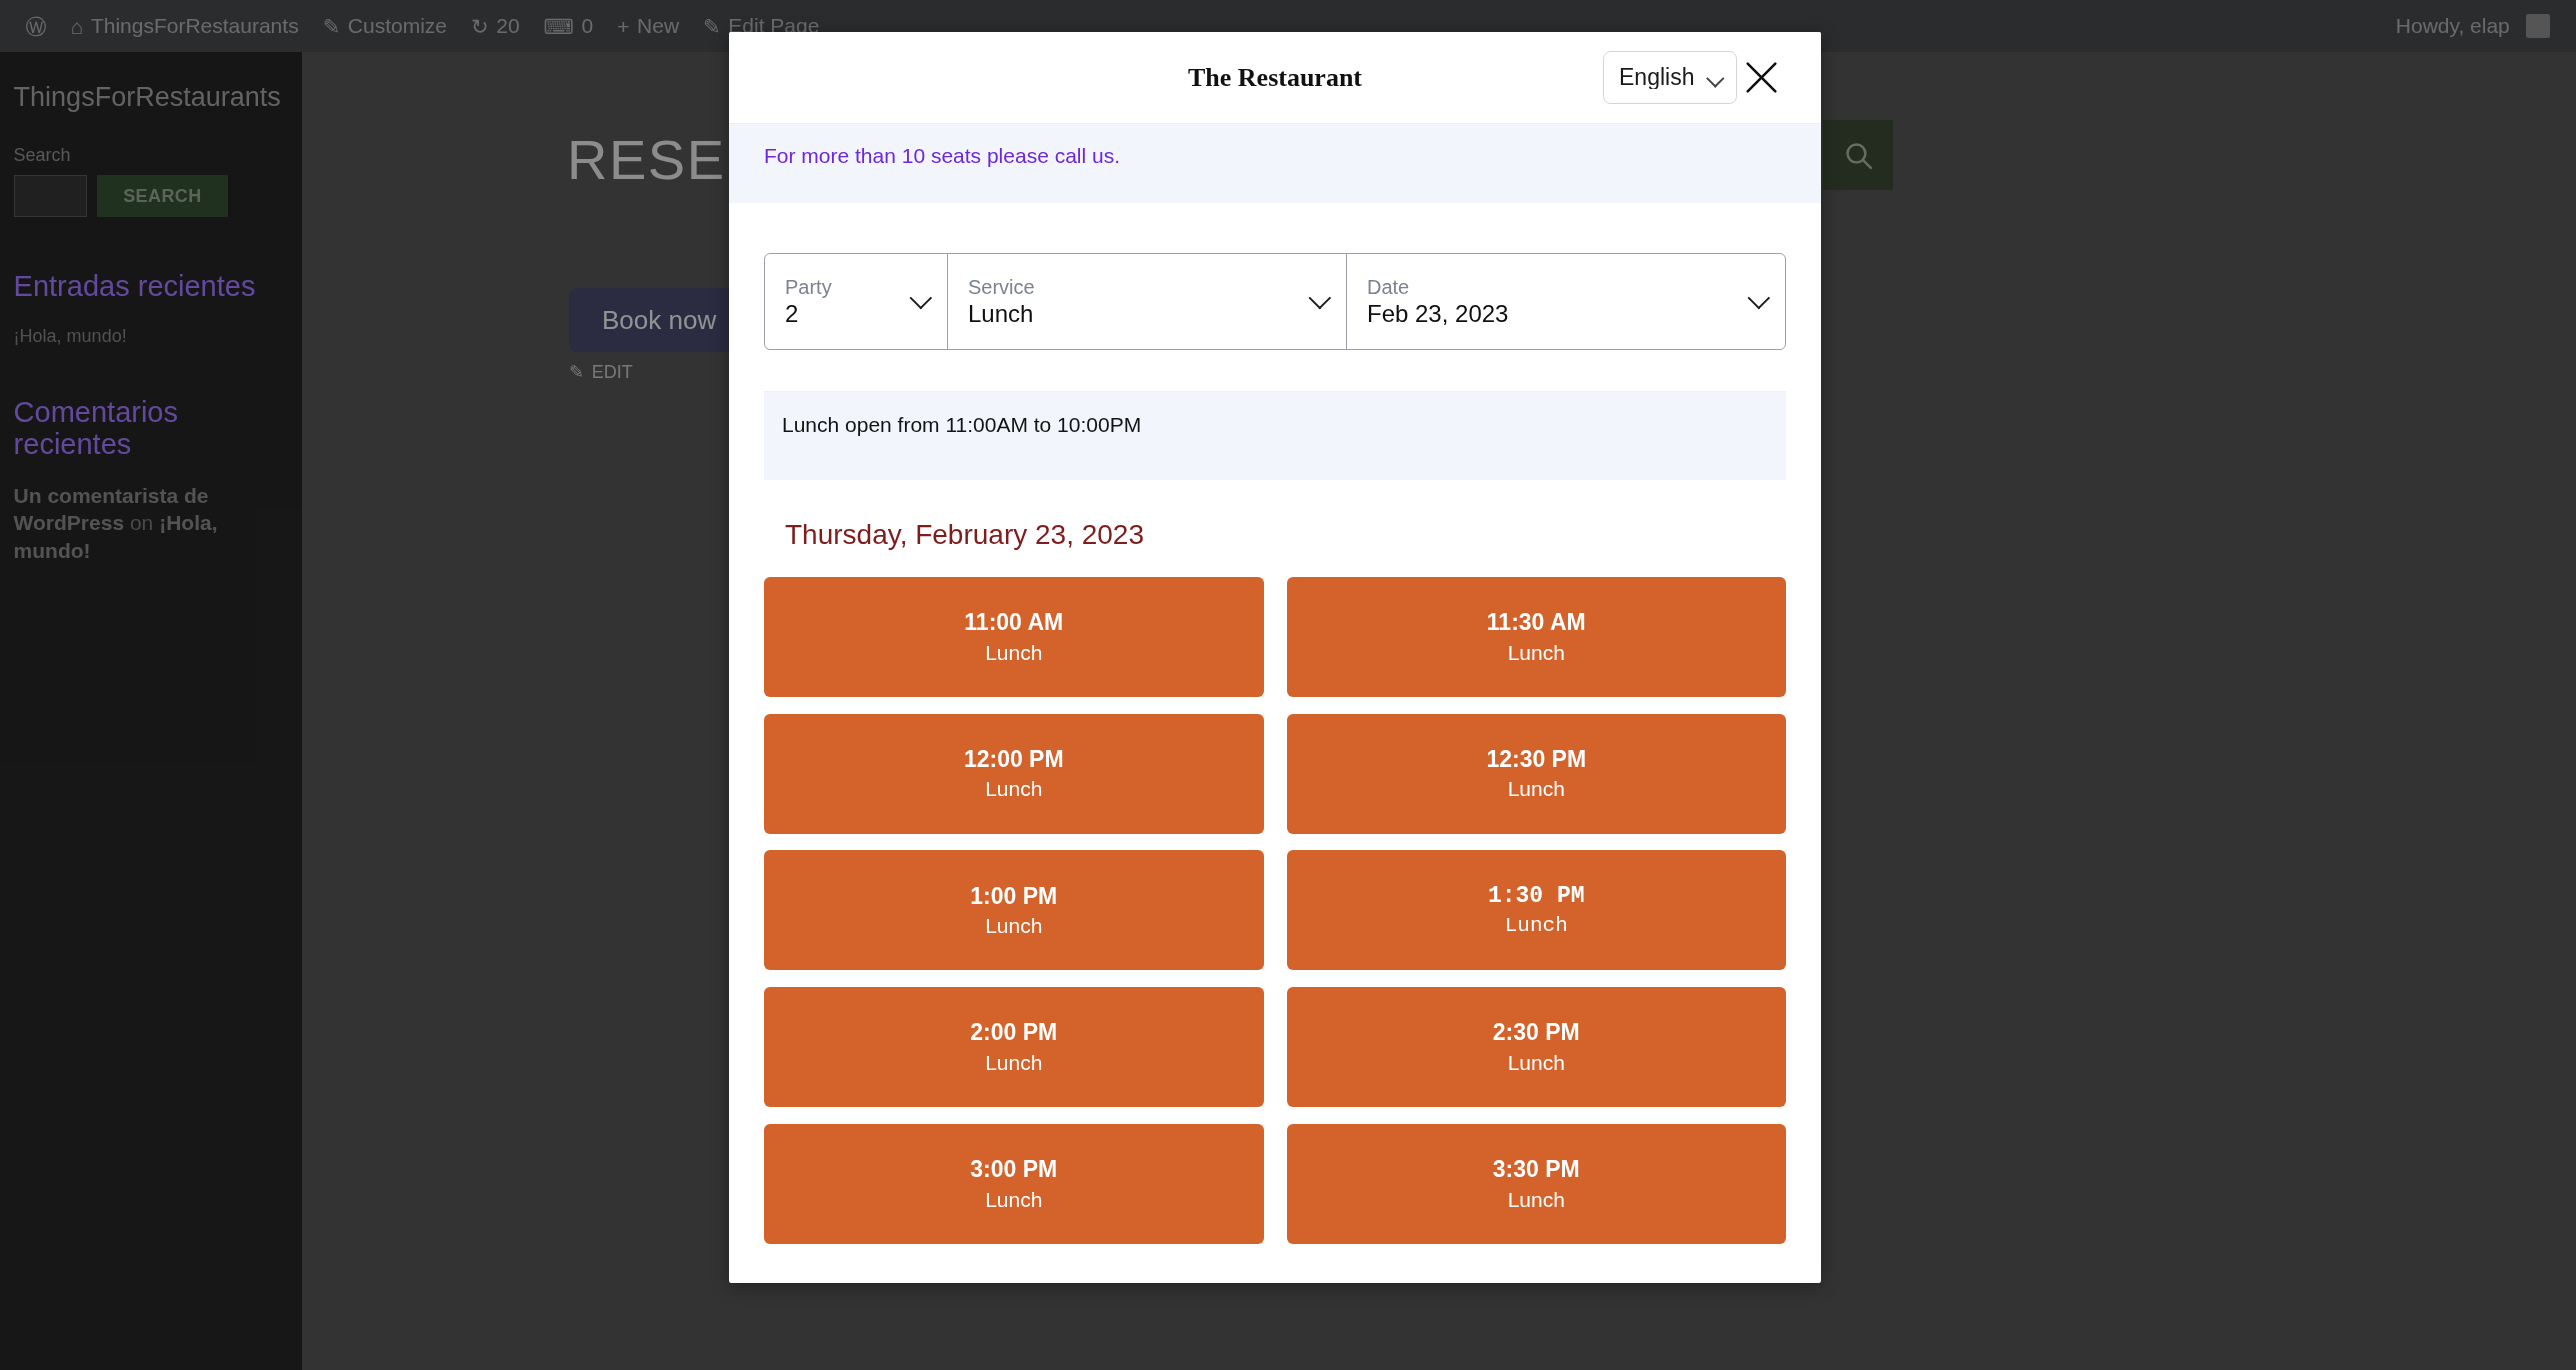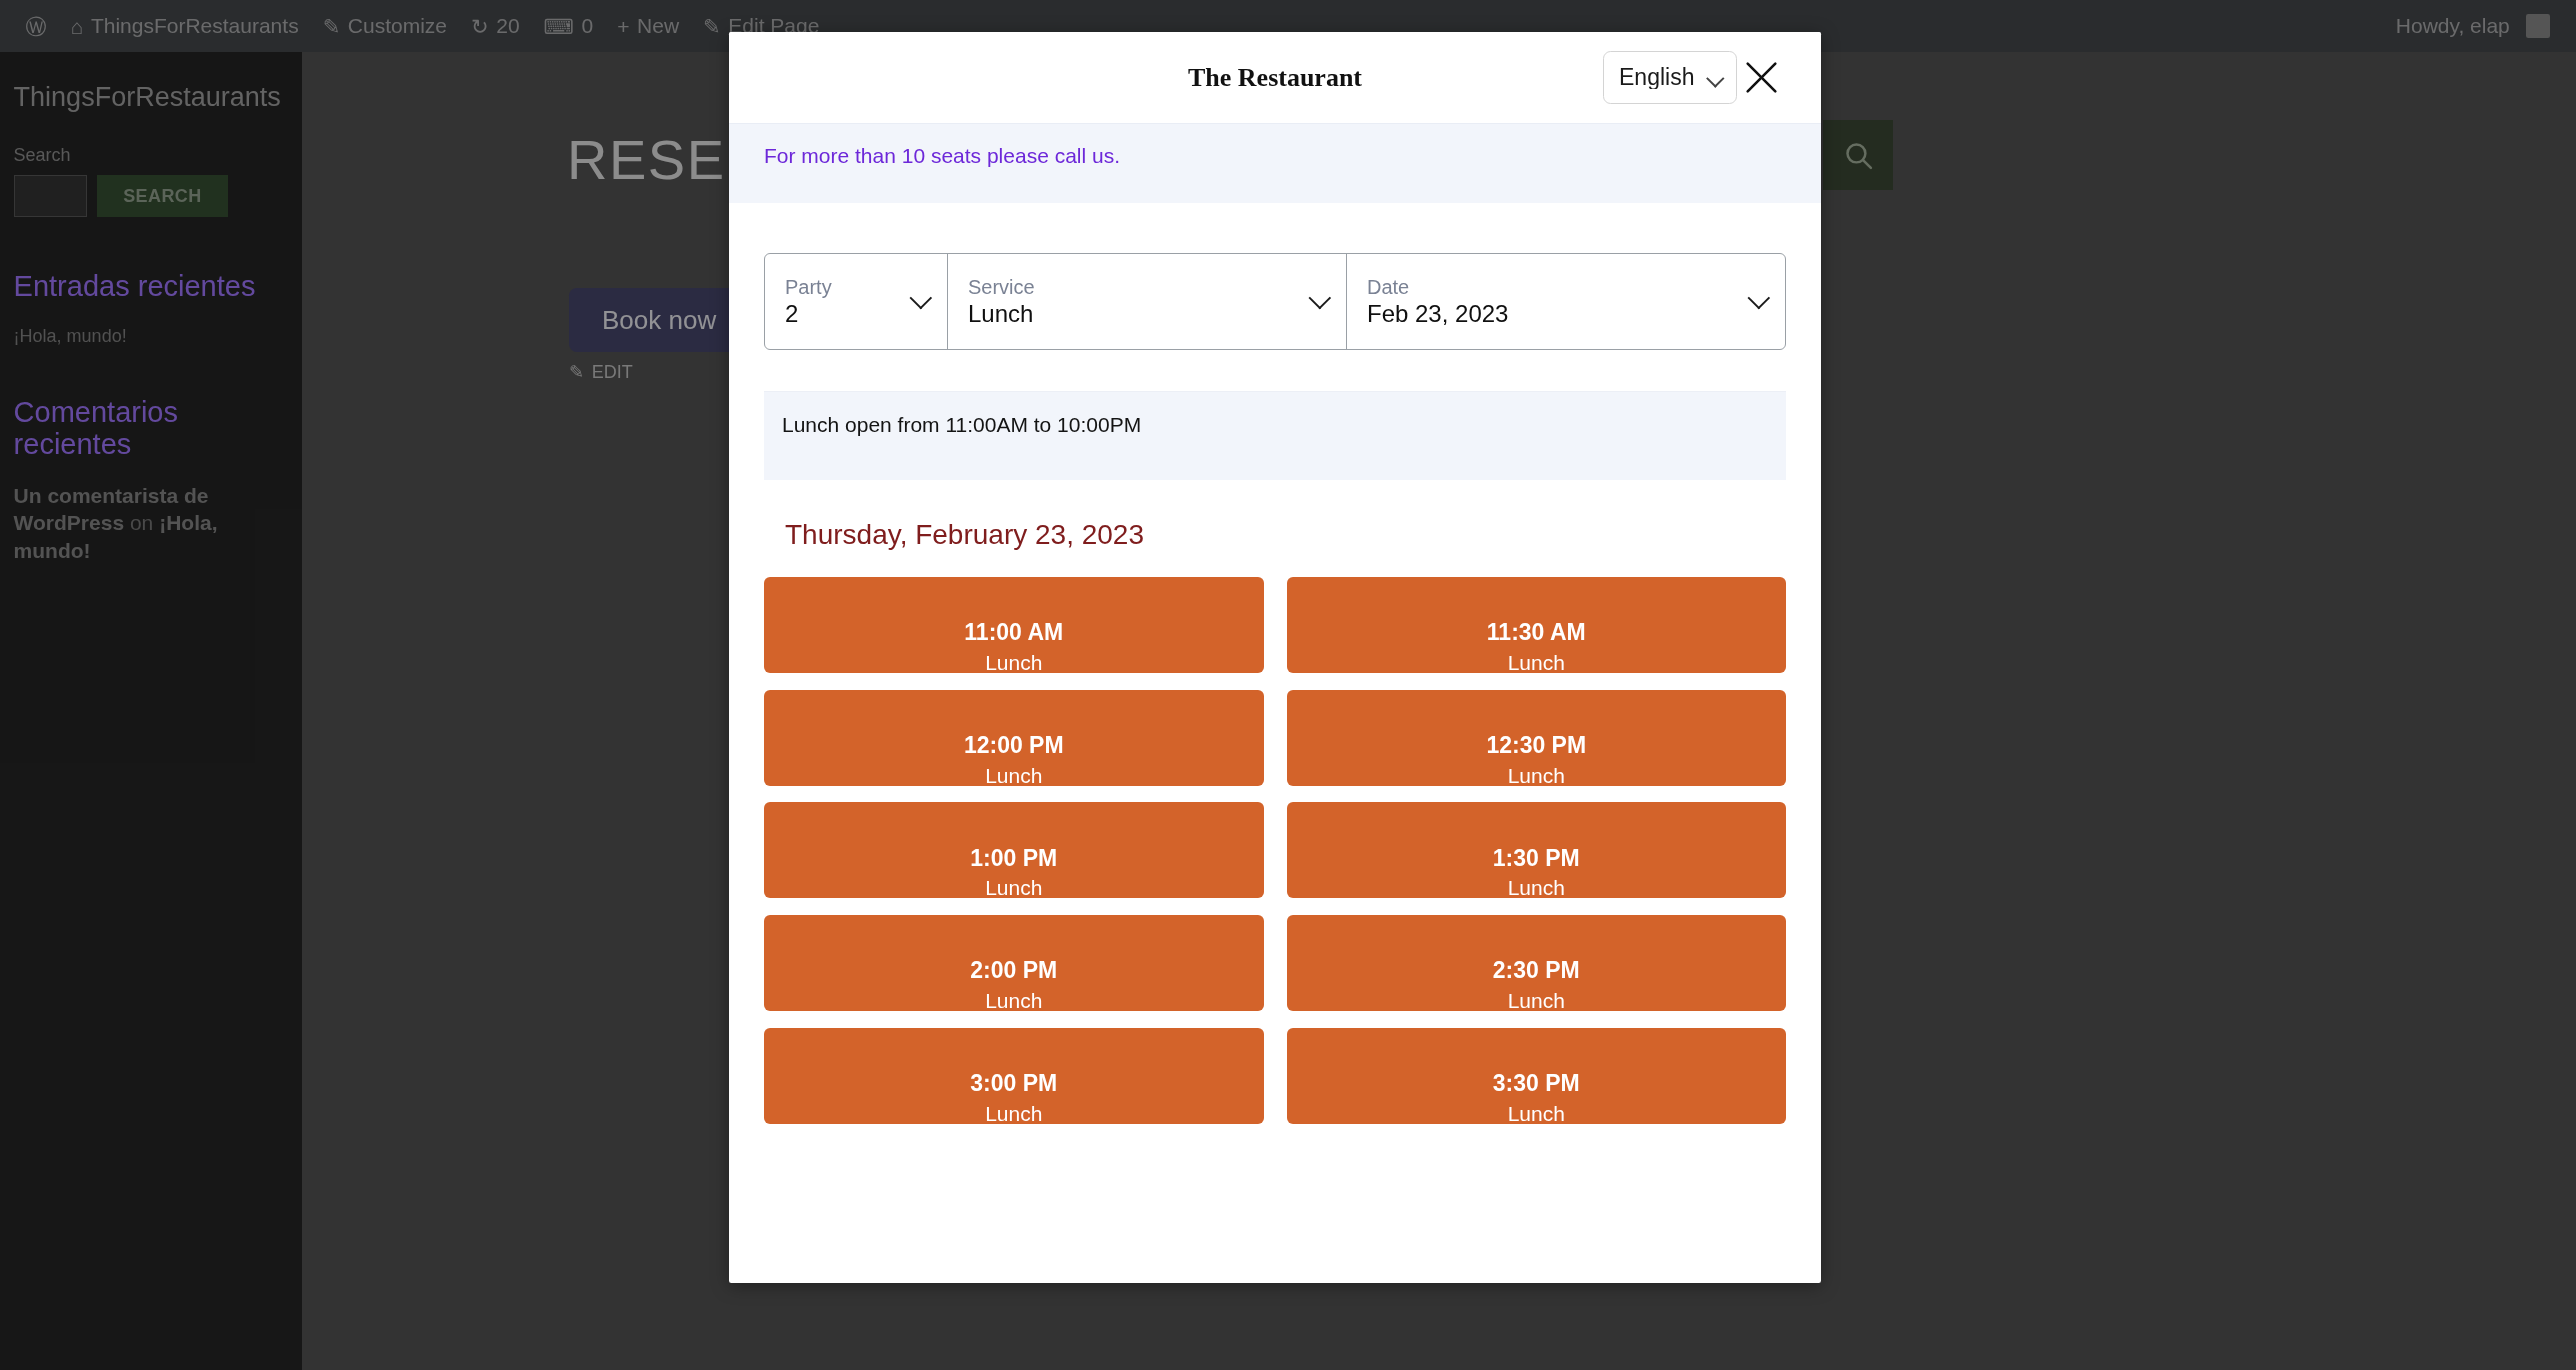--- a/index.html
+++ b/index.html
@@ -159,22 +159,22 @@
     flex: 0 0 auto;
   }
 
   .slots {
     margin: 26px 35px 0 35px;
     display: grid; grid-template-columns: 1fr 1fr; gap: 16.7px 23px;
     flex: 0 0 auto;
   }
   .slot {
     background: #d3632a; color: #ffffff; border: none; border-radius: 6px;
-    height: 96px; cursor: pointer;
-    display: flex; flex-direction: column; align-items: center; justify-content: flex-end;
+    height: 120px; cursor: pointer;
+    display: flex; flex-direction: column; align-items: center; justify-content: center;
     gap: 7.6px; font-family: "Liberation Sans", sans-serif;
   }
   .slot-time { font-size: 23px; font-weight: 700; line-height: 1; }
   .slot-service { font-size: 21px; font-weight: 400; line-height: 1; }
   .modal-filler { flex: 1 1 auto; }
 </style>
 </head>
 <body>
 
 <div id="page-root">
@@ -304,21 +304,21 @@
           <span class="slot-service">Lunch</span>
         </button>
         <button class="slot" style="background: rgb(211, 99, 42);">
           <span class="slot-time">12:30 PM</span>
           <span class="slot-service">Lunch</span>
         </button>
         <button class="slot" style="background: rgb(211, 99, 42);">
           <span class="slot-time">1:00 PM</span>
           <span class="slot-service">Lunch</span>
         </button>
-        <button class="slot" style="background: rgb(211, 99, 42);">
+        <button class="slot" style="background: rgb(211, 99, 42); font-family: Liberation Mono, monospace;">
           <span class="slot-time">1:30 PM</span>
           <span class="slot-service">Lunch</span>
         </button>
         <button class="slot" style="background: rgb(211, 99, 42);">
           <span class="slot-time">2:00 PM</span>
           <span class="slot-service">Lunch</span>
         </button>
         <button class="slot" style="background: rgb(211, 99, 42);">
           <span class="slot-time">2:30 PM</span>
           <span class="slot-service">Lunch</span>

